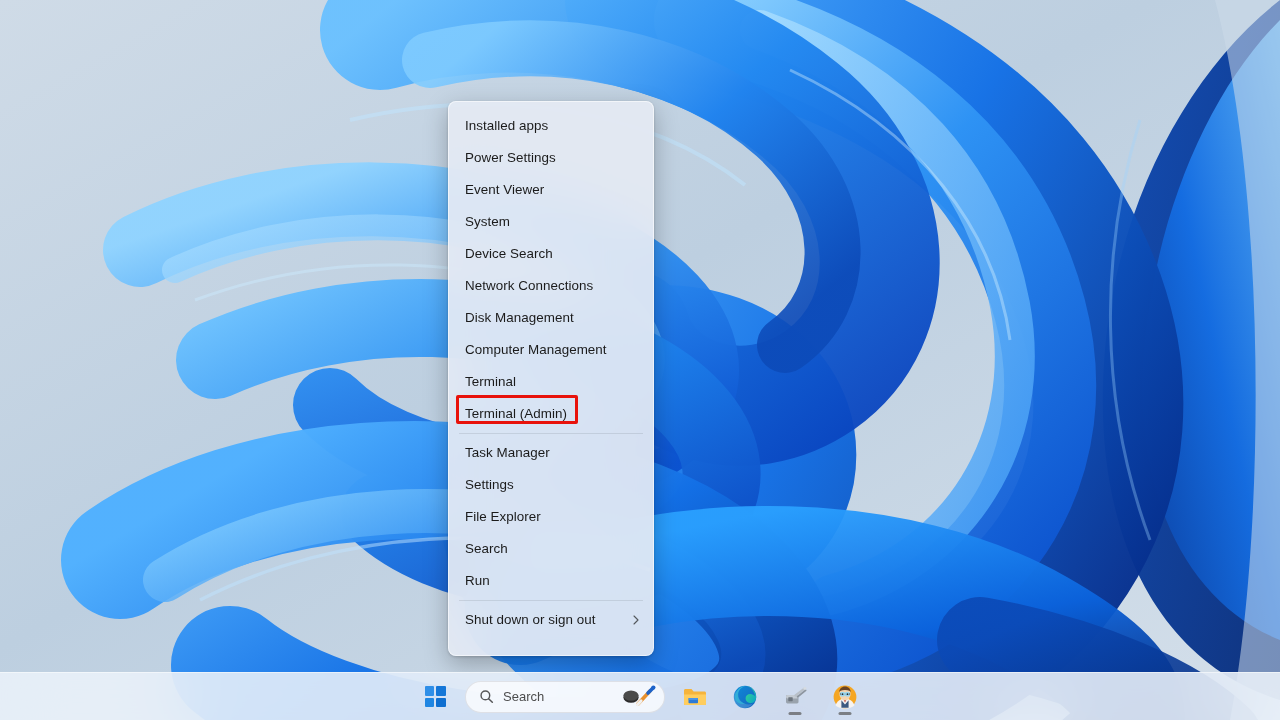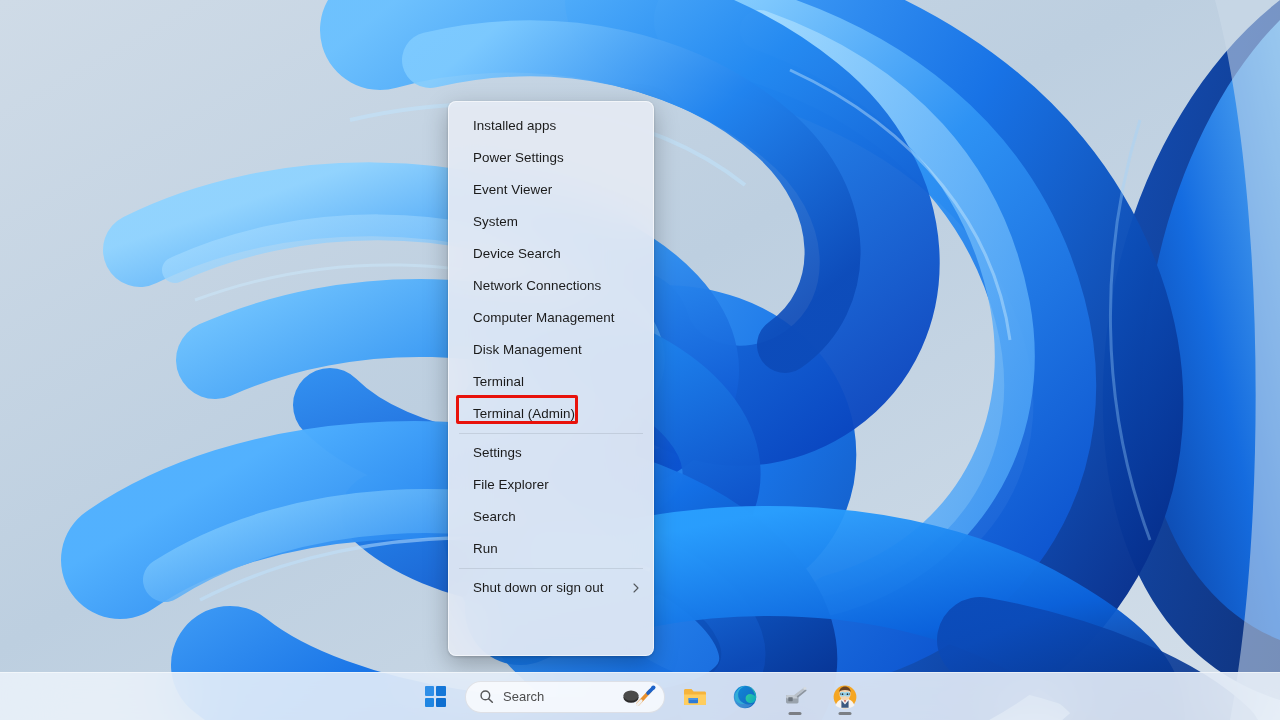--- a/index.html
+++ b/index.html
@@ -40,21 +40,21 @@
     border: 1px solid rgba(255,255,255,0.55);
     box-shadow: 0 8px 24px rgba(0,0,0,0.26), 0 1px 3px rgba(0,0,0,0.18);
     padding: 8px 0 9px 0;
     overflow: hidden;
   }
 
   .menu-item {
     position: relative;
     height: 32px;
     line-height: 32px;
-    padding: 0 10px 0 24px;
+    padding: 0 10px 0 16px;
     font-size: 13.4px;
     color: #1b1b1b;
     white-space: nowrap;
     display: flex;
     align-items: center;
     letter-spacing: 0.05px;
   }
   .menu-item .mi-label { flex: 1 1 auto; }
 
   .menu-item.has-sub { padding-right: 12px; justify-content: flex-end; }
@@ -267,34 +267,37 @@
     <div class="menu-item">
       <span class="mi-label">System</span>
     </div>
     <div class="menu-item">
       <span class="mi-label">Device Search</span>
     </div>
     <div class="menu-item">
       <span class="mi-label">Network Connections</span>
     </div>
     <div class="menu-item">
+      <span class="mi-label">Disk Management</span>
+    </div>
+    <div class="menu-item">
       <span class="mi-label">Computer Management</span>
     </div>
     <div class="menu-item">
-      <span class="mi-label">Disk Management</span>
-    </div>
-    <div class="menu-item">
       <span class="mi-label">Terminal</span>
     </div>
     <div class="menu-item">
       <span class="mi-label">Terminal (Admin)</span>
     </div>
 
     <div class="menu-sep"></div>
 
+    <div class="menu-item">
+      <span class="mi-label">Task Manager</span>
+    </div>
     <div class="menu-item">
       <span class="mi-label">Settings</span>
     </div>
     <div class="menu-item">
       <span class="mi-label">File Explorer</span>
     </div>
     <div class="menu-item">
       <span class="mi-label">Search</span>
     </div>
     <div class="menu-item">

